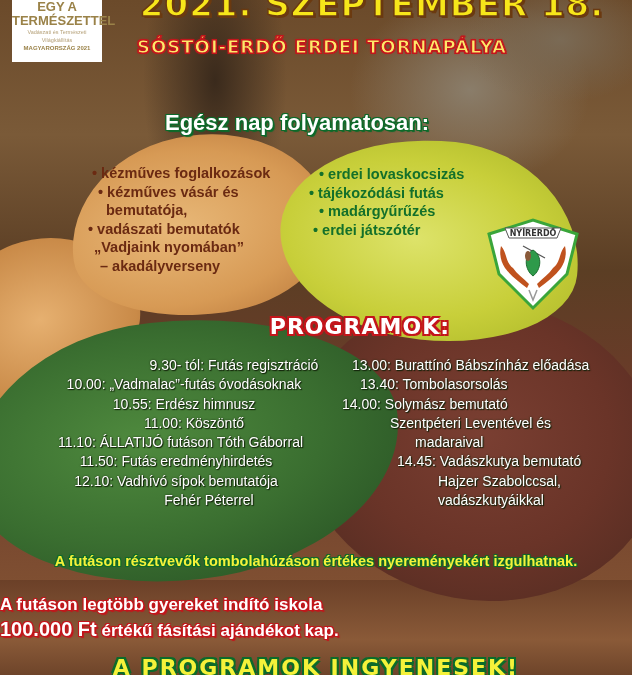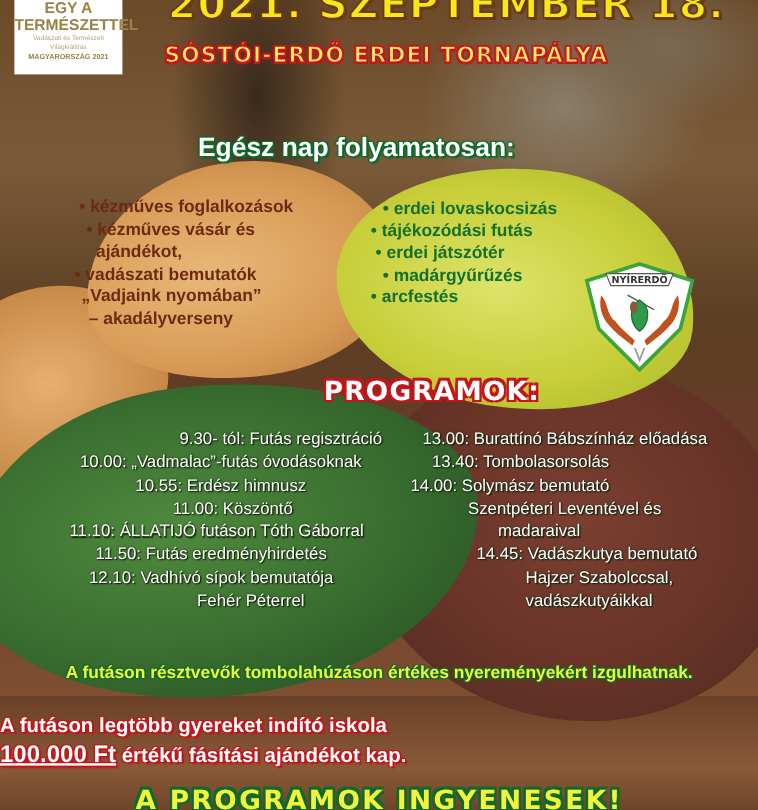--- a/index.html
+++ b/index.html
@@ -38,21 +38,21 @@
       position: absolute; left: 112px; top: 36px; width: 420px; text-align: center;
       font-family: "DejaVu Sans", sans-serif; font-weight: bold; font-size: 18px; letter-spacing: 1px;
       color: #fde96a; -webkit-text-stroke: 1px #c4161c;
       text-shadow: 0 0 3px #c4161c, 1px 1px 0 #c4161c, -1px -1px 0 #c4161c, 1px -1px 0 #c4161c, -1px 1px 0 #c4161c;
     }
     .allday-title {
       position: absolute; left: 165px; top: 110px; width: 300px; text-align: left;
       font-weight: bold; font-size: 22px; color: #ffffff;
       text-shadow: 0 0 2px #0d6b2b, 1px 1px 0 #0d6b2b, -1px -1px 0 #0d6b2b, 1px -1px 0 #0d6b2b, -1px 1px 0 #0d6b2b, 2px 2px 1px #0d6b2b;
     }
-    .list-left { position: absolute; left: 66px; top: 164px; width: 220px; }
+    .list-left { position: absolute; left: 92px; top: 164px; width: 220px; }
     .list-left div { color: #6b2a12; font-weight: bold; font-size: 14.5px; line-height: 18.5px; }
     .list-right { position: absolute; left: 305px; top: 165px; width: 180px; }
     .list-right div { color: #13702a; font-weight: bold; font-size: 14.5px; line-height: 18.5px; }
 
     .logo {
       position: absolute; left: 483px; top: 212px; width: 100px; height: 100px;
     }
 
     .programs-title {
       position: absolute; left: 190px; top: 314px; width: 260px; text-align: right;
@@ -69,21 +69,21 @@
     .raffle {
       position: absolute; left: 0; top: 553px; width: 632px; text-align: center;
       color: #f5f23a; font-weight: bold; font-size: 14.5px;
       text-shadow: 0 0 2px #0d6b2b, 1px 1px 0 #0d6b2b, -1px -1px 0 #0d6b2b, 1px -1px 0 #0d6b2b, -1px 1px 0 #0d6b2b;
     }
     .school {
       position: absolute; left: 0; top: 593px; width: 516px; 
       color: #ffffff; font-weight: bold; font-size: 17px; line-height: 24px;
       text-shadow: 0 0 2px #c4161c, 1px 1px 0 #c4161c, -1px -1px 0 #c4161c, 1px -1px 0 #c4161c, -1px 1px 0 #c4161c, 2px 2px 1px #c4161c;
     }
-    .school .amount { font-size: 20px; text-decoration: underline; }
+    .school .amount { font-size: 20px; }
     .free-title {
       position: absolute; left: 0; top: 655px; width: 632px; text-align: center;
       font-family: "DejaVu Sans", sans-serif; font-weight: bold; font-size: 22px; letter-spacing: 2px;
       color: #f5f23a;
       text-shadow: 0 0 2px #0d6b2b, 2px 2px 0 #0d6b2b, -2px -2px 0 #0d6b2b, 2px -2px 0 #0d6b2b, -2px 2px 0 #0d6b2b;
     }
   </style>
 </head>
 <body>
 
@@ -104,31 +104,30 @@
     <div class="l5">MAGYARORSZÁG 2021</div>
   </div>
 
   <div class="date-title">2021. SZEPTEMBER 18.</div>
   <div class="venue">SÓSTÓI-ERDŐ ERDEI TORNAPÁLYA</div>
 
   <div class="allday-title">Egész nap folyamatosan:</div>
   <div class="list-left">
     <div>• kézműves foglalkozások</div>
     <div style="padding-left:6px">• kézműves vásár és</div>
-    <div style="padding-left:14px">ajándékot,</div>
+    <div style="padding-left:14px">bemutatója,</div>
     <div style="margin-left:-4px">• vadászati bemutatók</div>
     <div style="padding-left:2px">„Vadjaink nyomában”</div>
     <div style="padding-left:8px">– akadályverseny</div>
   </div>
   <div class="list-right">
     <div style="padding-left:14px">• erdei lovaskocsizás</div>
     <div style="padding-left:4px">• tájékozódási futás</div>
+    <div style="padding-left:14px">• madárgyűrűzés</div>
     <div style="padding-left:8px">• erdei játszótér</div>
-    <div style="padding-left:14px">• madárgyűrűzés</div>
-    <div style="padding-left:4px">• arcfestés</div>
   </div>
 
   <div class="logo">
     <svg width="100" height="100" viewBox="0 0 100 100">
       <path d="M6 22 L50 8 L94 22 L84 62 L50 96 L16 62 Z" fill="#ffffff" stroke="#3aa53a" stroke-width="3"></path>
       <path d="M22 16 L78 16 L74 26 L26 26 Z" fill="#ffffff" stroke="#555" stroke-width="1"></path>
       <text x="50" y="24" font-size="8" font-family="DejaVu Sans, sans-serif" font-weight="bold" text-anchor="middle" fill="#333">NYÍRERDŐ</text>
       <path d="M18 34 C 24 40, 22 50, 30 56 C 34 62, 40 66, 46 72 L 44 76 C 36 70, 28 64, 22 56 C 18 50, 16 42, 18 34 Z" fill="#c0521e"></path>
       <path d="M82 34 C 76 40, 78 50, 70 56 C 66 62, 60 66, 54 72 L 56 76 C 64 70, 72 64, 78 56 C 82 50, 84 42, 82 34 Z" fill="#c0521e"></path>
       <line x1="40" y1="34" x2="62" y2="46" stroke="#555" stroke-width="1.2"></line>

